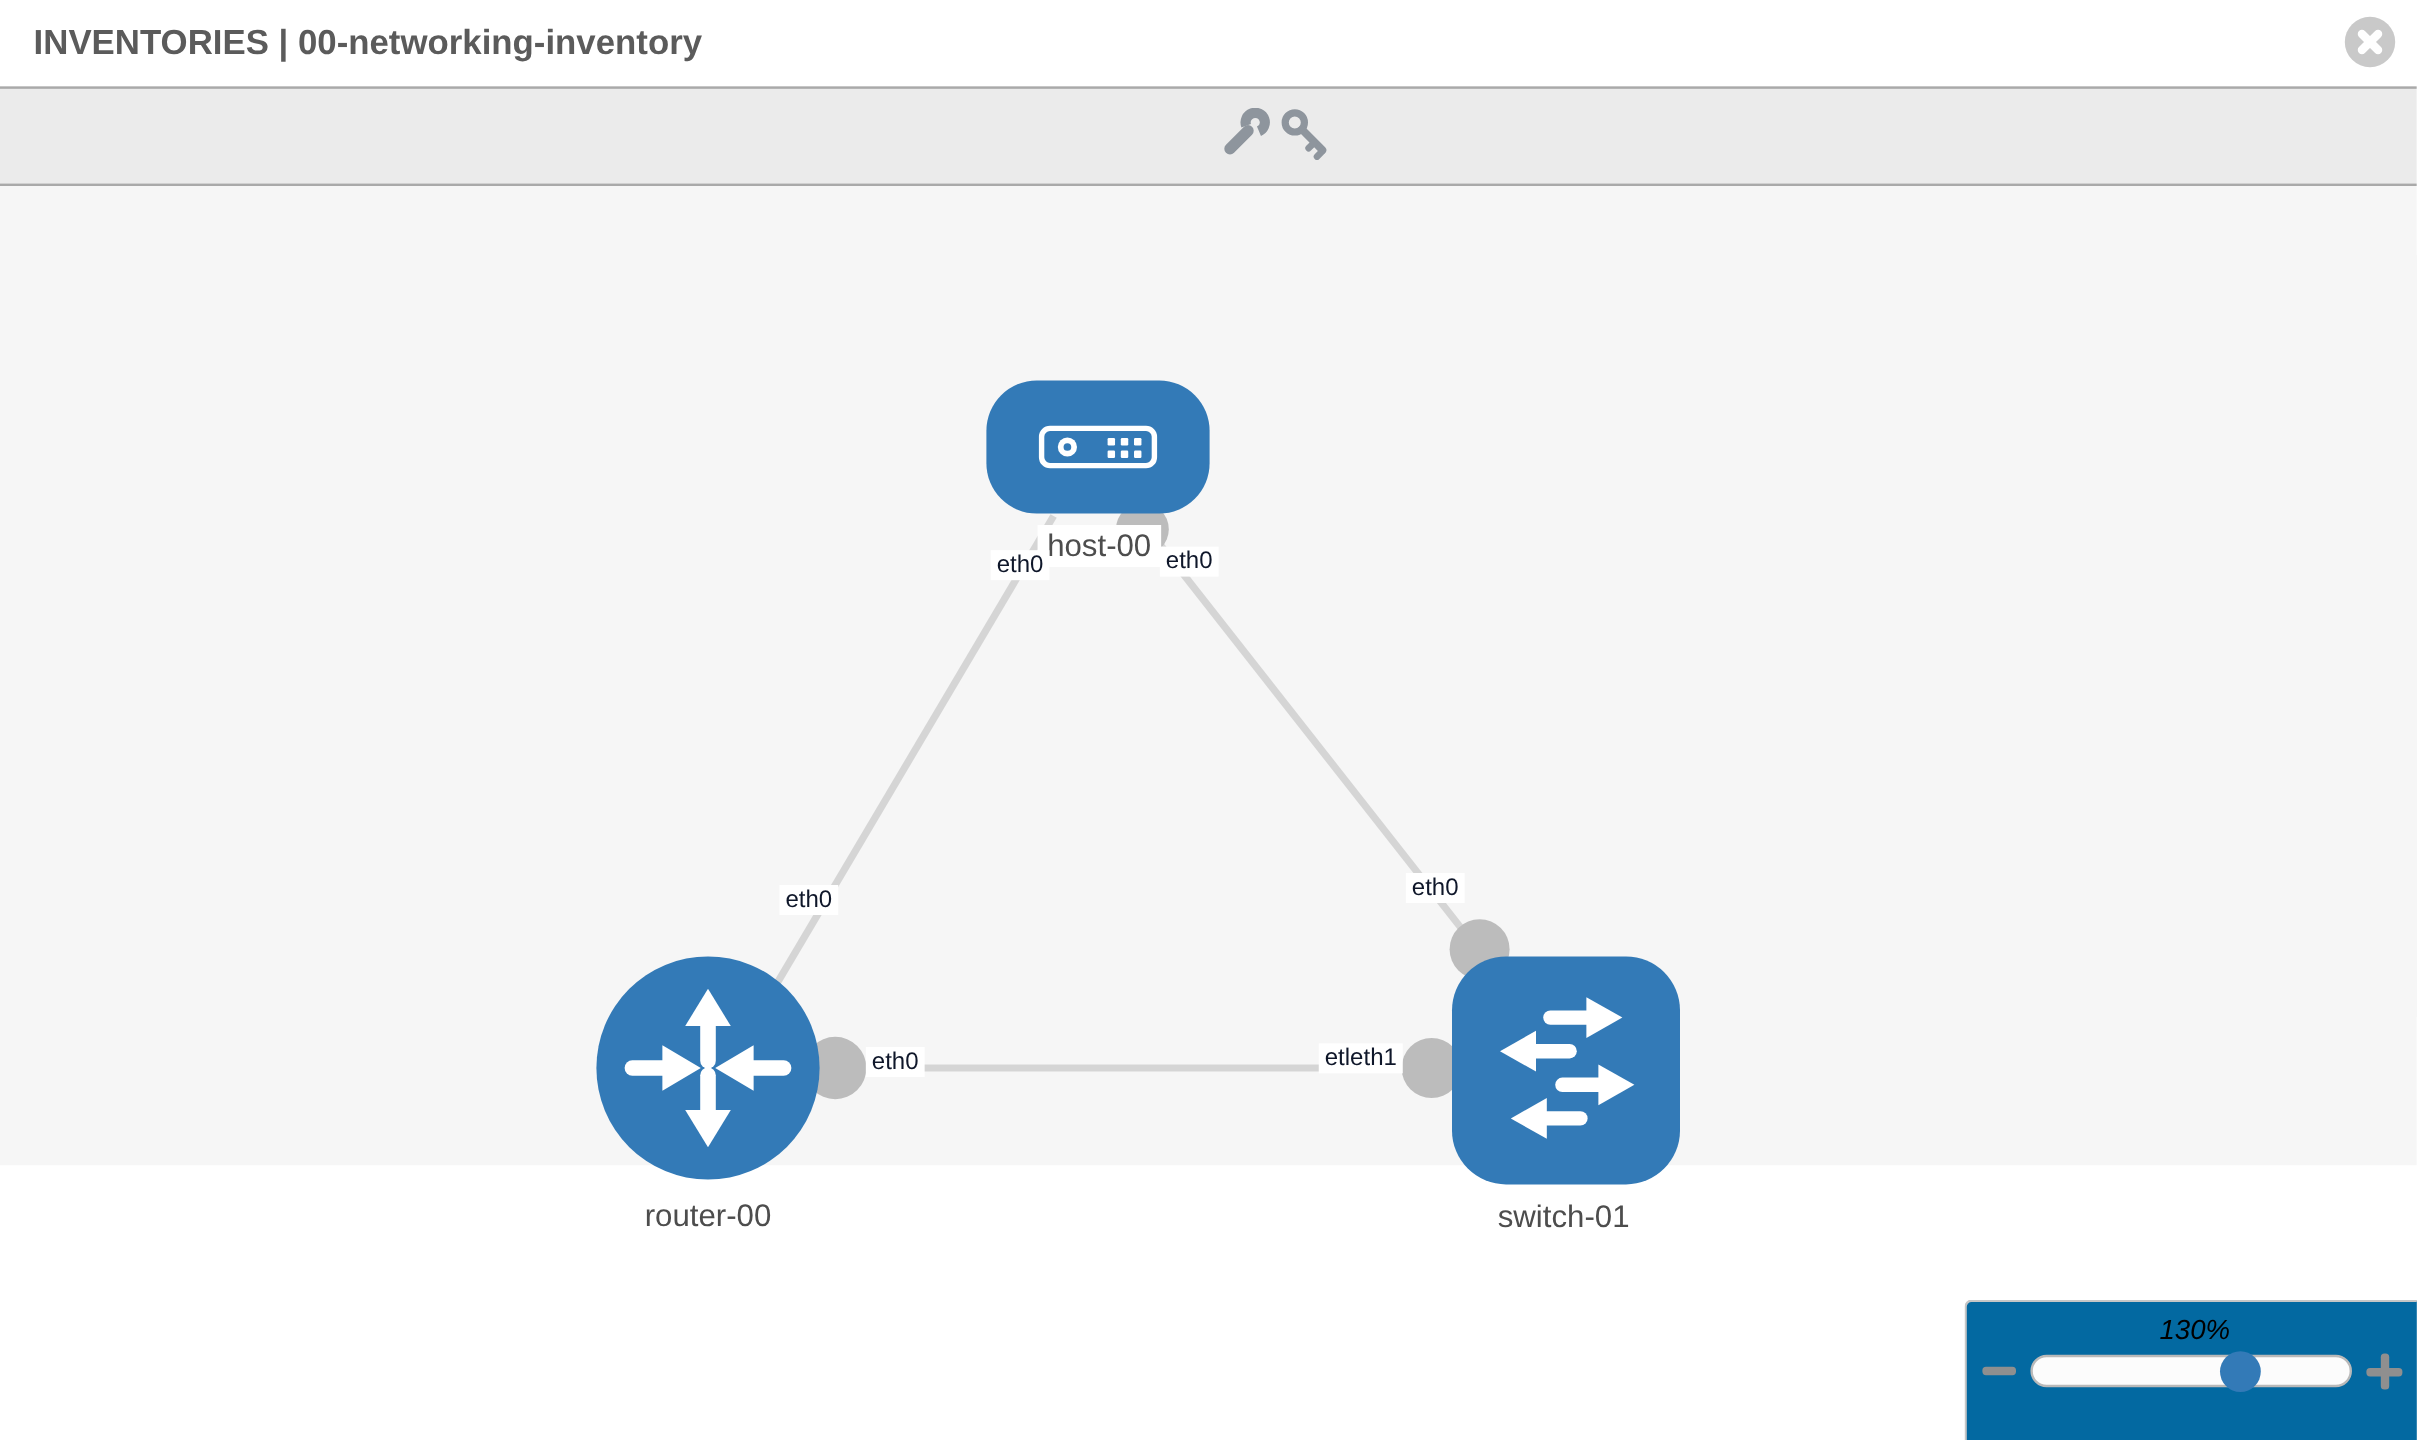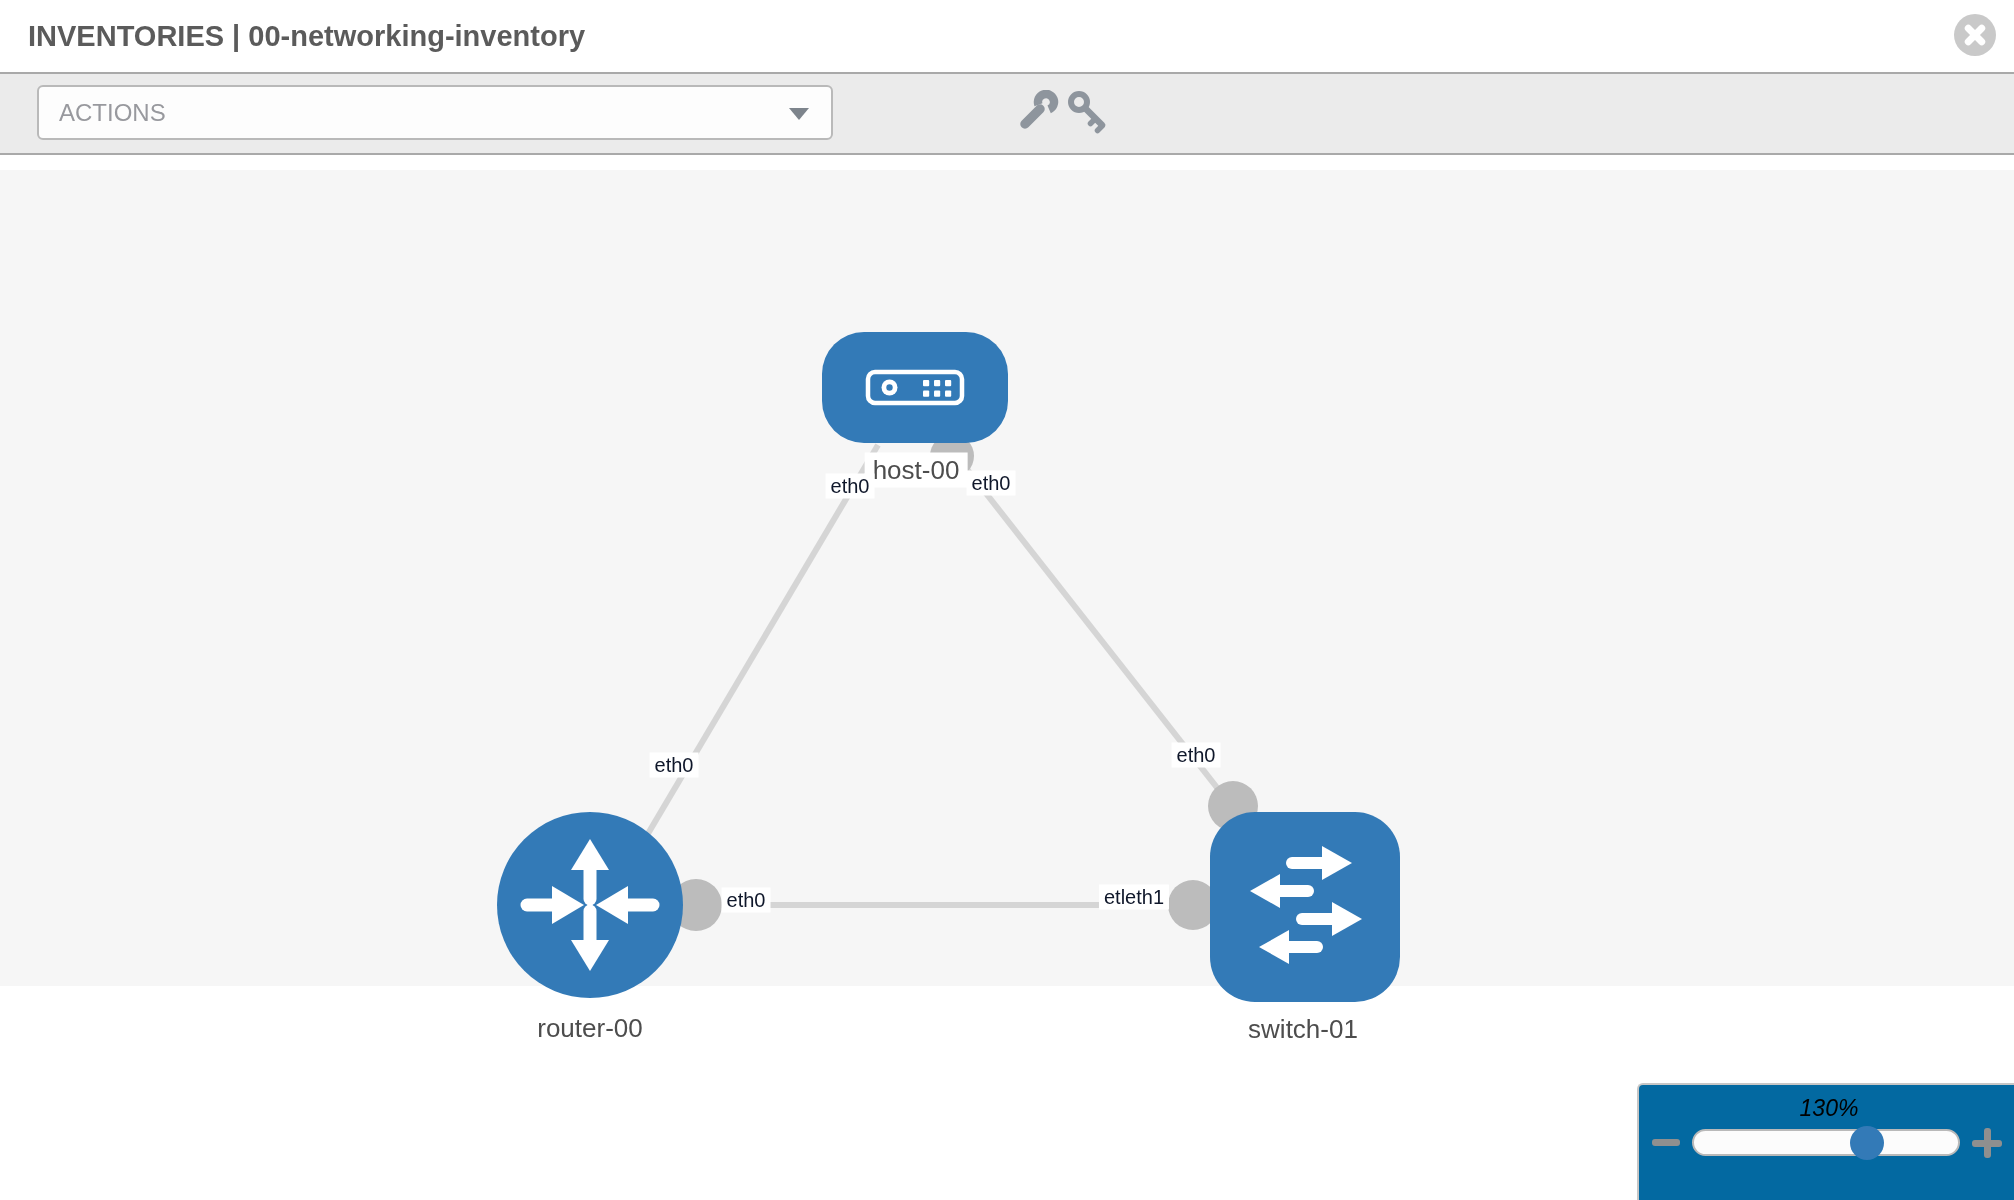--- a/index.html
+++ b/index.html
@@ -23,21 +23,21 @@
   .caret { position:absolute; right:22px; top:21px; width:0; height:0;
            border-left:10px solid transparent; border-right:10px solid transparent;
            border-top:12px solid #7d848c; }
   .dd-actions { left:37px; width:796px; }
   .dd-search  { left:1127px; width:853px; }
   .tool-icon { position:absolute; cursor:pointer; }
   .icon-wrench { left:1016px; top:16px; }
   .icon-key    { left:1064px; top:14px; }
 
   
-  .canvas { position:absolute; left:0; top:170px; width:2014px; height:816px; background:#f6f6f6; }
+  .canvas { position:absolute; left:0; top:155px; width:2014px; height:816px; background:#f6f6f6; }
   #topo-svg { position:absolute; left:0; top:0; }
 
   .lbl { position:absolute; background:#ffffff; white-space:nowrap;
          transform:translate(-50%,-50%); }
   .lbl-node { font-size:26px; color:#4d4d4d; padding:2px 8px; }
   .lbl-if   { font-size:20px; color:#0f172a; padding:1px 5px; }
 
   
   .zoom-panel { position:absolute; left:1637px; top:1083px; width:406px; height:117px;
                 background:#0369a1; border-top:2px solid #c6c6c6; border-left:2px solid #c6c6c6;
@@ -65,24 +65,20 @@
     <div class="header-title">INVENTORIES | 00-networking-inventory</div>
     <svg class="close-btn" width="44" height="44" viewBox="0 0 44 44">
       <circle cx="22" cy="22" r="21" fill="#c9c9c9"></circle>
       <rect x="9" y="18.5" width="26" height="7" rx="3.5" fill="#ffffff" transform="rotate(45 22 22)"></rect>
       <rect x="9" y="18.5" width="26" height="7" rx="3.5" fill="#ffffff" transform="rotate(-45 22 22)"></rect>
     </svg>
   </div>
 
   <div class="toolbar">
 
-    <div class="dropdown dd-actions">
-      <span class="dd-text">ACTIONS</span>
-      <span class="caret"></span>
-    </div>
 
     <svg class="tool-icon icon-wrench" width="44" height="48" viewBox="0 0 44 48">
       <circle cx="30" cy="12" r="8" fill="none" stroke="#8e959d" stroke-width="8.5" stroke-dasharray="37 14" transform="rotate(160 30 12)"></circle>
       <line x1="24" y1="19" x2="9" y2="34" stroke="#8e959d" stroke-width="9.5" stroke-linecap="round"></line>
     </svg>
 
     <svg class="tool-icon icon-key" width="48" height="50" viewBox="0 0 48 50">
       <circle cx="15" cy="14" r="8" fill="none" stroke="#8e959d" stroke-width="6"></circle>
       <line x1="21" y1="20" x2="38" y2="37" stroke="#8e959d" stroke-width="6.5" stroke-linecap="round"></line>
       <line x1="31" y1="31" x2="26.5" y2="35.5" stroke="#8e959d" stroke-width="5.5" stroke-linecap="round"></line>

